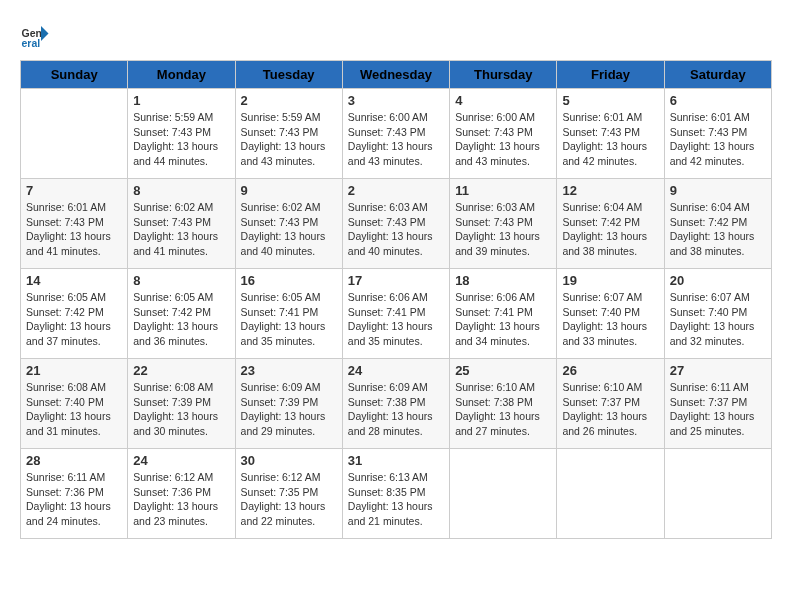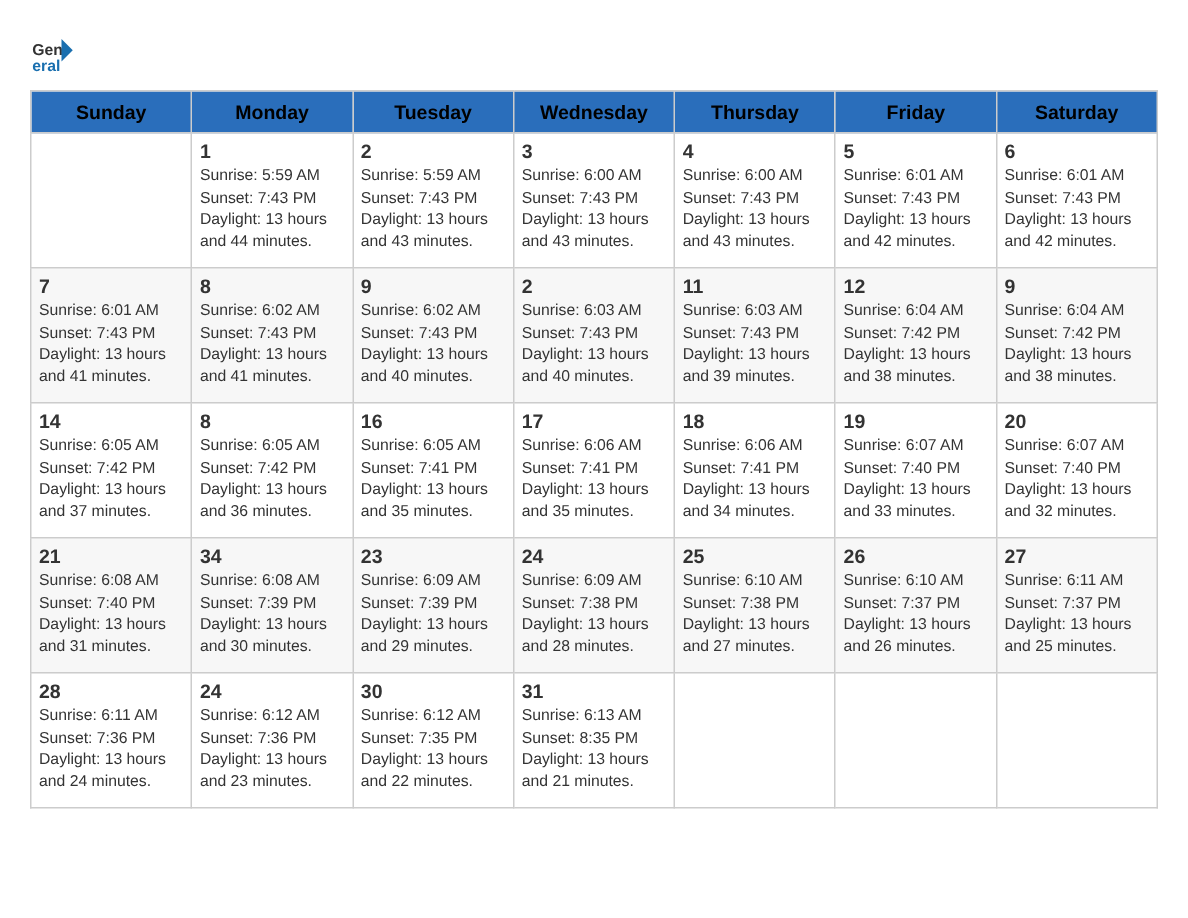--- a/index.html
+++ b/index.html
@@ -272,21 +272,21 @@
       </tr>
       <tr>
         <td>
           <div class="day-num">21</div>
           <div class="day-info" style="white-space: pre-line;">Sunrise: 6:08 AM
 Sunset: 7:40 PM
 Daylight: 13 hours
 and 31 minutes.</div>
         </td>
         <td>
-          <div class="day-num">34</div>
+          <div class="day-num">22</div>
           <div class="day-info" style="white-space: pre-line;">Sunrise: 6:08 AM
 Sunset: 7:39 PM
 Daylight: 13 hours
 and 30 minutes.</div>
         </td>
         <td>
           <div class="day-num">23</div>
           <div class="day-info" style="white-space: pre-line;">Sunrise: 6:09 AM
 Sunset: 7:39 PM
 Daylight: 13 hours

